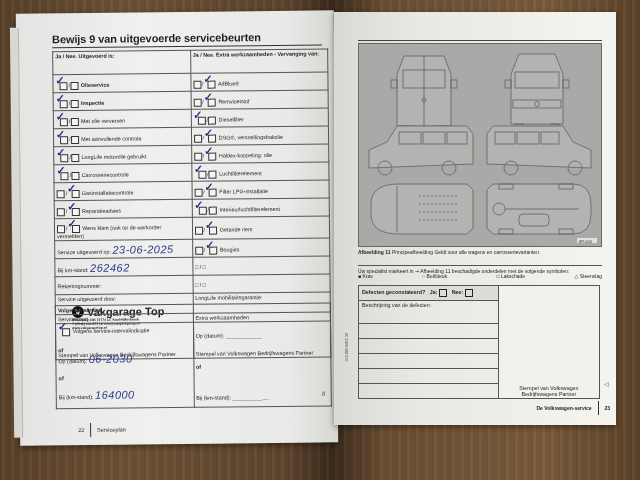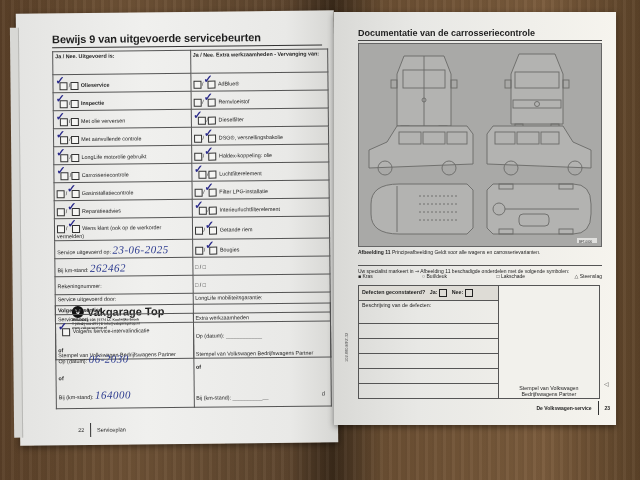--- a/index.html
+++ b/index.html
@@ -22,21 +22,21 @@
 
     h1.title { font-size:11px; font-weight:bold; margin:0; position:absolute; left:36px; top:20px; letter-spacing:-0.1px; }
     .title-rule { position:absolute; left:36px; top:34px; width:270px; border-top:1.5px solid #333; }
 
     table.svc { position:absolute; left:36px; top:38px; width:276px; border-collapse:collapse; font-size:5.4px; }
     table.svc td { border:0.8px solid #555; padding:1px 2px; height:15px; vertical-align:middle; }
     table.svc td.hdr { font-weight:bold; height:20px; vertical-align:top; }
     .chk { display:inline-block; width:6px; height:6px; border:0.6px solid #333; vertical-align:middle; margin-right:1px; background:#f5f5f3; }
     .tick { color:#2a2a8a; font-size:11px; font-weight:bold; position:relative; top:-3px; margin-right:-5px; }
     .bold { font-weight:bold; }
-    .hand { font-family:Liberation Serif, serif; color:#2b3a8f; font-size:11px; font-style:italic; letter-spacing:0.5px; }
+    .hand { font-family:Liberation Sans, sans-serif; color:#2b3a8f; font-size:11px; font-style:italic; letter-spacing:0.5px; }
     .big-cell td { height:56px; vertical-align:top !important; }
     .stamp-label { position:absolute; bottom:1px; left:2px; }
     .logo { display:flex; align-items:center; gap:3px; margin:4px 0 0 14px; }
     .logo-mark { width:12px; height:12px; border-radius:50%; background:#111; color:#fff; font-size:8px; font-weight:bold; display:flex; align-items:center; justify-content:center; }
     .logo-name { font-size:11px; font-weight:bold; }
     .logo-addr { font-size:3.4px; margin-left:14px; line-height:4.2px; font-weight:bold; }
 
     table.next { position:absolute; left:36px; top:292px; width:276px; border-collapse:collapse; font-size:5.4px; }
     table.next td { border:0.8px solid #555; padding:1px 2px; vertical-align:top; }
     .footer-left { position:absolute; left:58px; top:410px; font-size:5.5px; display:flex; gap:6px; align-items:center; }
@@ -174,21 +174,20 @@
   <div class="margin-mark" style="left:302px;top:380px">d</div>
 
   <div class="footer-left">
     <span>22</span>
     <span class="footer-sep"></span>
     <span>Serviceplan</span>
   </div>
 </div>
 
 <div class="page page-right">
-  <h2 class="rtitle">Documentatie van de carrosseriecontrole</h2>
   <div class="rtitle-rule"></div>
 
   <div class="diagram">
     <svg viewBox="0 0 242 202" fill="none" stroke="#6a6a68" stroke-width="0.9">
 
       <g>
         <path d="M45 12 L85 12 L92 30 L92 82 L38 82 L38 30 Z" fill="#b3b3b1"></path>
         <rect x="44" y="26" width="42" height="18"></rect>
         <line x1="65" y1="12" x2="65" y2="82"></line>
         <rect x="32" y="36" width="6" height="8"></rect>

